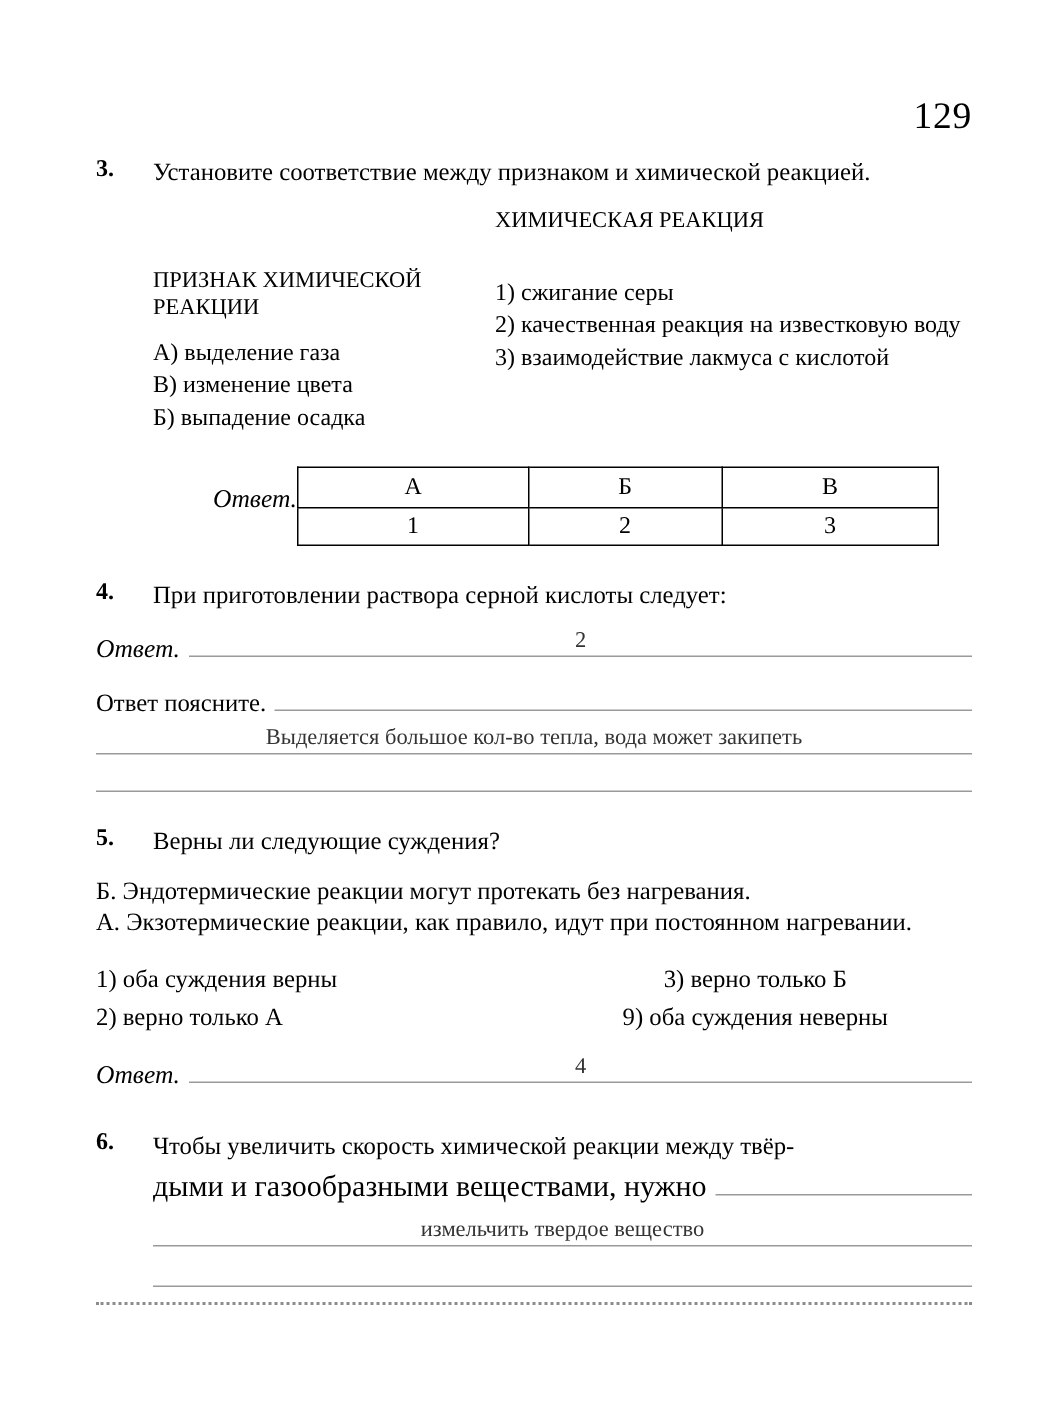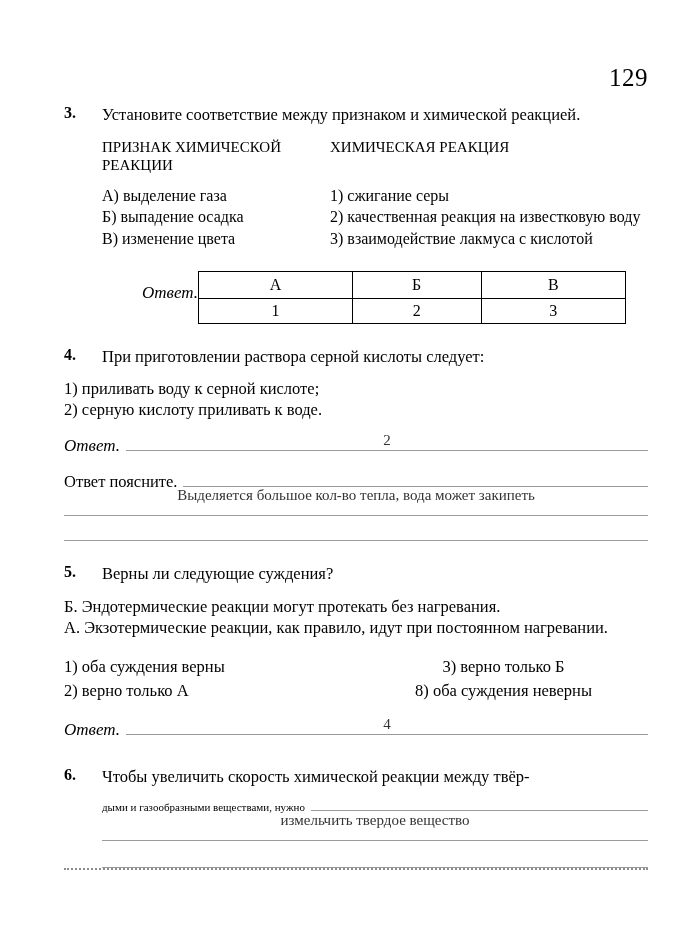--- a/index.html
+++ b/index.html
@@ -60,20 +60,21 @@
   .stem.nojust { text-align: left; }
 
   
   .cols {
     display: flex;
     margin-top: 13px;
   }
   .col-left {
     width: 228px;
     flex: 0 0 228px;
+    margin-top: 40px;
   }
   .col-right {
     flex: 1 1 auto;
   }
   .col-head {
     font-size: 15px;
     line-height: 1.2;
     margin-bottom: 11px;
   }
   .col-head .l2 { display: block; }
@@ -147,21 +148,21 @@
     color: #333;
   }
   .rule-full {
     border-bottom: 1px solid #9a9a9a;
     height: 19px;
     position: relative;
     margin-top: 4px;
   }
   .rule-full .handwritten {
     position: absolute;
-    bottom: 11px;
+    bottom: 1px;
     width: 100%;
     text-align: center;
     font-size: 15px;
     color: #333;
   }
   .rule-blank {
     border-bottom: 1px solid #9a9a9a;
     height: 20px;
     margin-top: 4px;
   }
@@ -187,21 +188,21 @@
     text-align: justify;
     text-justify: inter-word;
     line-height: 1.3;
   }
   .t6-row {
     display: flex;
     align-items: baseline;
     margin-top: 2px;
   }
   .t6-text {
-    font-size: 11px;
+    font-size: 20px;
     white-space: nowrap;
   }
   .dotted-bottom {
     position: absolute;
     left: 64px;
     right: 52px;
     top: 868px;
     border-top: 2px dotted #8c8c8c;
   }
 </style>
@@ -219,22 +220,22 @@
       <div class="task-body">
         <div class="stem">Установите соответствие между признаком и химической реакцией.</div>
 
         <div class="cols">
           <div class="col-left">
             <div class="col-head">
               <span>ПРИЗНАК ХИМИЧЕСКОЙ</span>
               <span class="l2">РЕАКЦИИ</span>
             </div>
             <div class="item">А) выделение газа</div>
+            <div class="item">В) изменение цвета</div>
             <div class="item">Б) выпадение осадка</div>
-            <div class="item">В) изменение цвета</div>
           </div>
           <div class="col-right">
             <div class="col-head">ХИМИЧЕСКАЯ РЕАКЦИЯ</div>
             <div class="spacer-head"></div>
             <div class="item">1) сжигание серы</div>
             <div class="item just">2) качественная реакция на известковую воду</div>
             <div class="item just">3) взаимодействие лакмуса с кислотой</div>
           </div>
         </div>
 
@@ -256,24 +257,20 @@
             </table>
         </div>
       </div>
     </div>
 
     <div class="task" style="margin-top:22px;">
       <div class="task-num">4.</div>
       <div class="task-body">
         <div class="stem nojust">При приготовлении раствора серной кислоты следует:</div>
       </div>
-      <div style="margin-left:0; margin-top:11px;">
-        <div class="stem nojust">1) приливать воду к серной кислоте;</div>
-        <div class="stem nojust">2) серную кислоту приливать к воде.</div>
-      </div>
 
       <div class="line-row">
         <span class="inline-label ital">Ответ.</span>
         <span class="rule">
           <span class="handwritten">2</span>
         </span>
       </div>
 
       <div class="line-row">
         <span class="inline-label">Ответ поясните.</span>
@@ -295,21 +292,21 @@
         <div class="stem">А. Экзотермические реакции, как правило, идут при постоянном нагревании.</div>
       </div>
 
       <div class="opt-grid">
         <div class="opt-col">
           <div>1) оба суждения верны</div>
           <div>2) верно только А</div>
         </div>
         <div class="opt-col right">
           <div>3) верно только Б</div>
-          <div>8) оба суждения неверны</div>
+          <div>9) оба суждения неверны</div>
         </div>
       </div>
 
       <div class="line-row">
         <span class="inline-label ital">Ответ.</span>
         <span class="rule">
           <span class="handwritten">4</span>
         </span>
       </div>
     </div>

